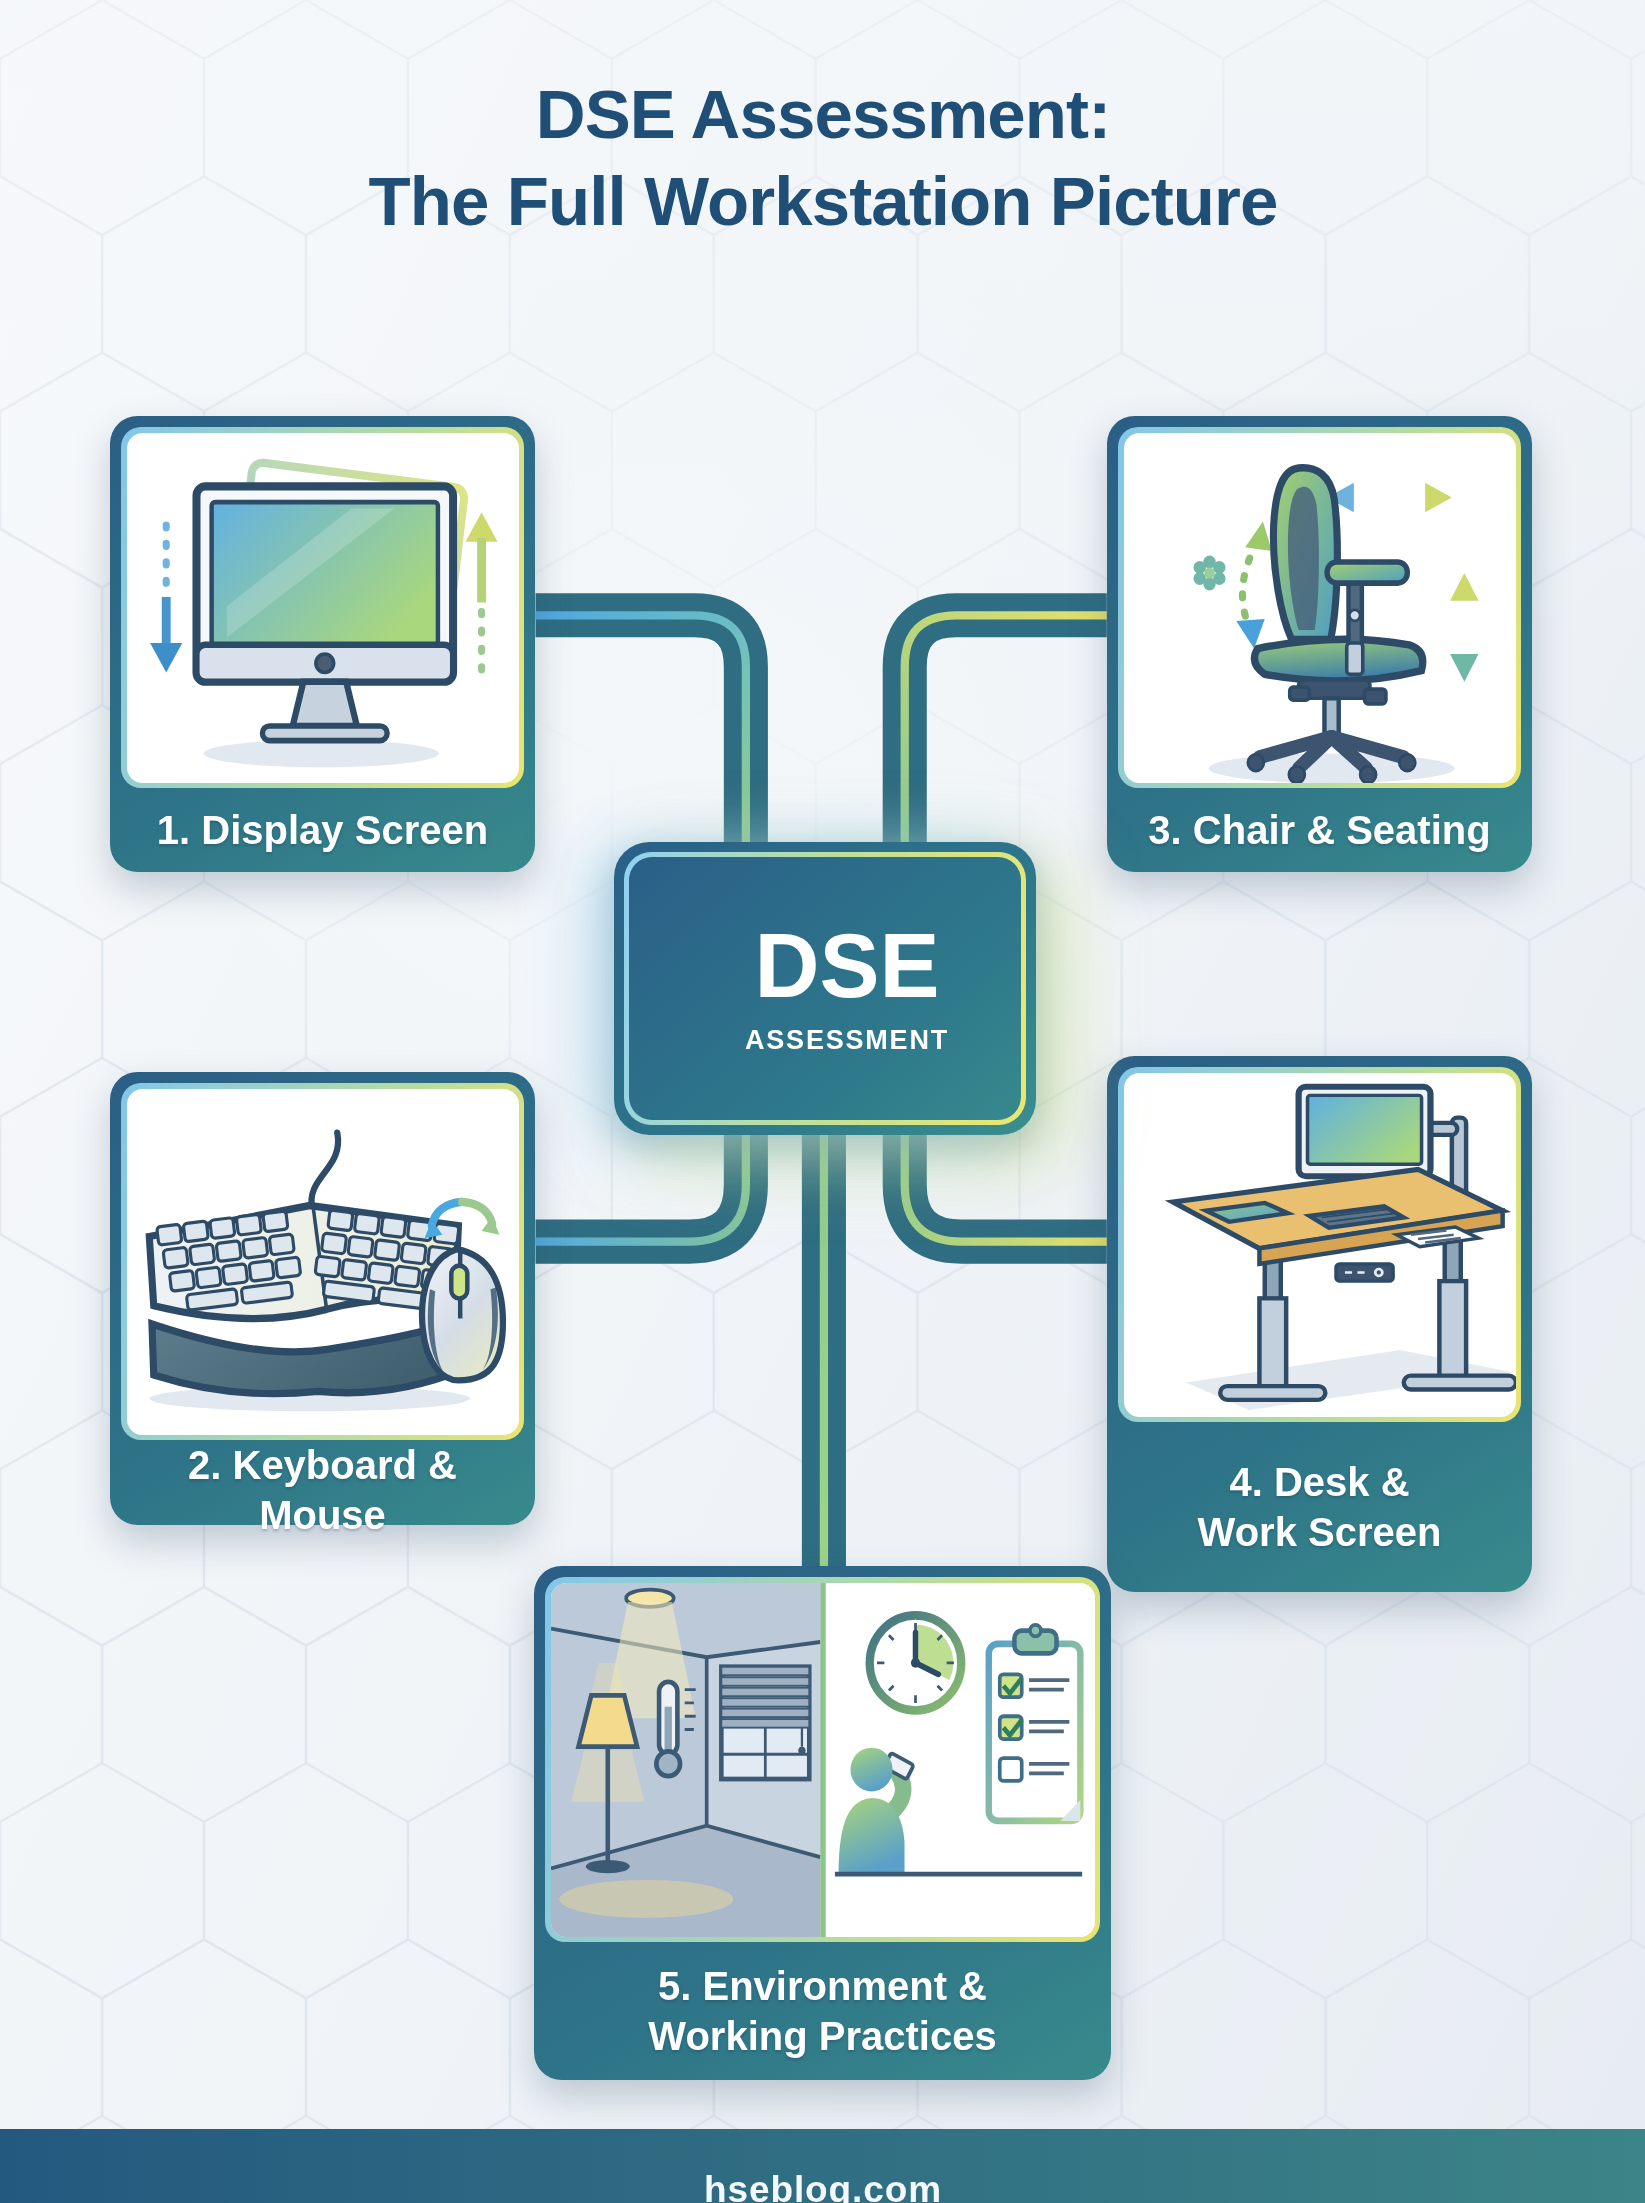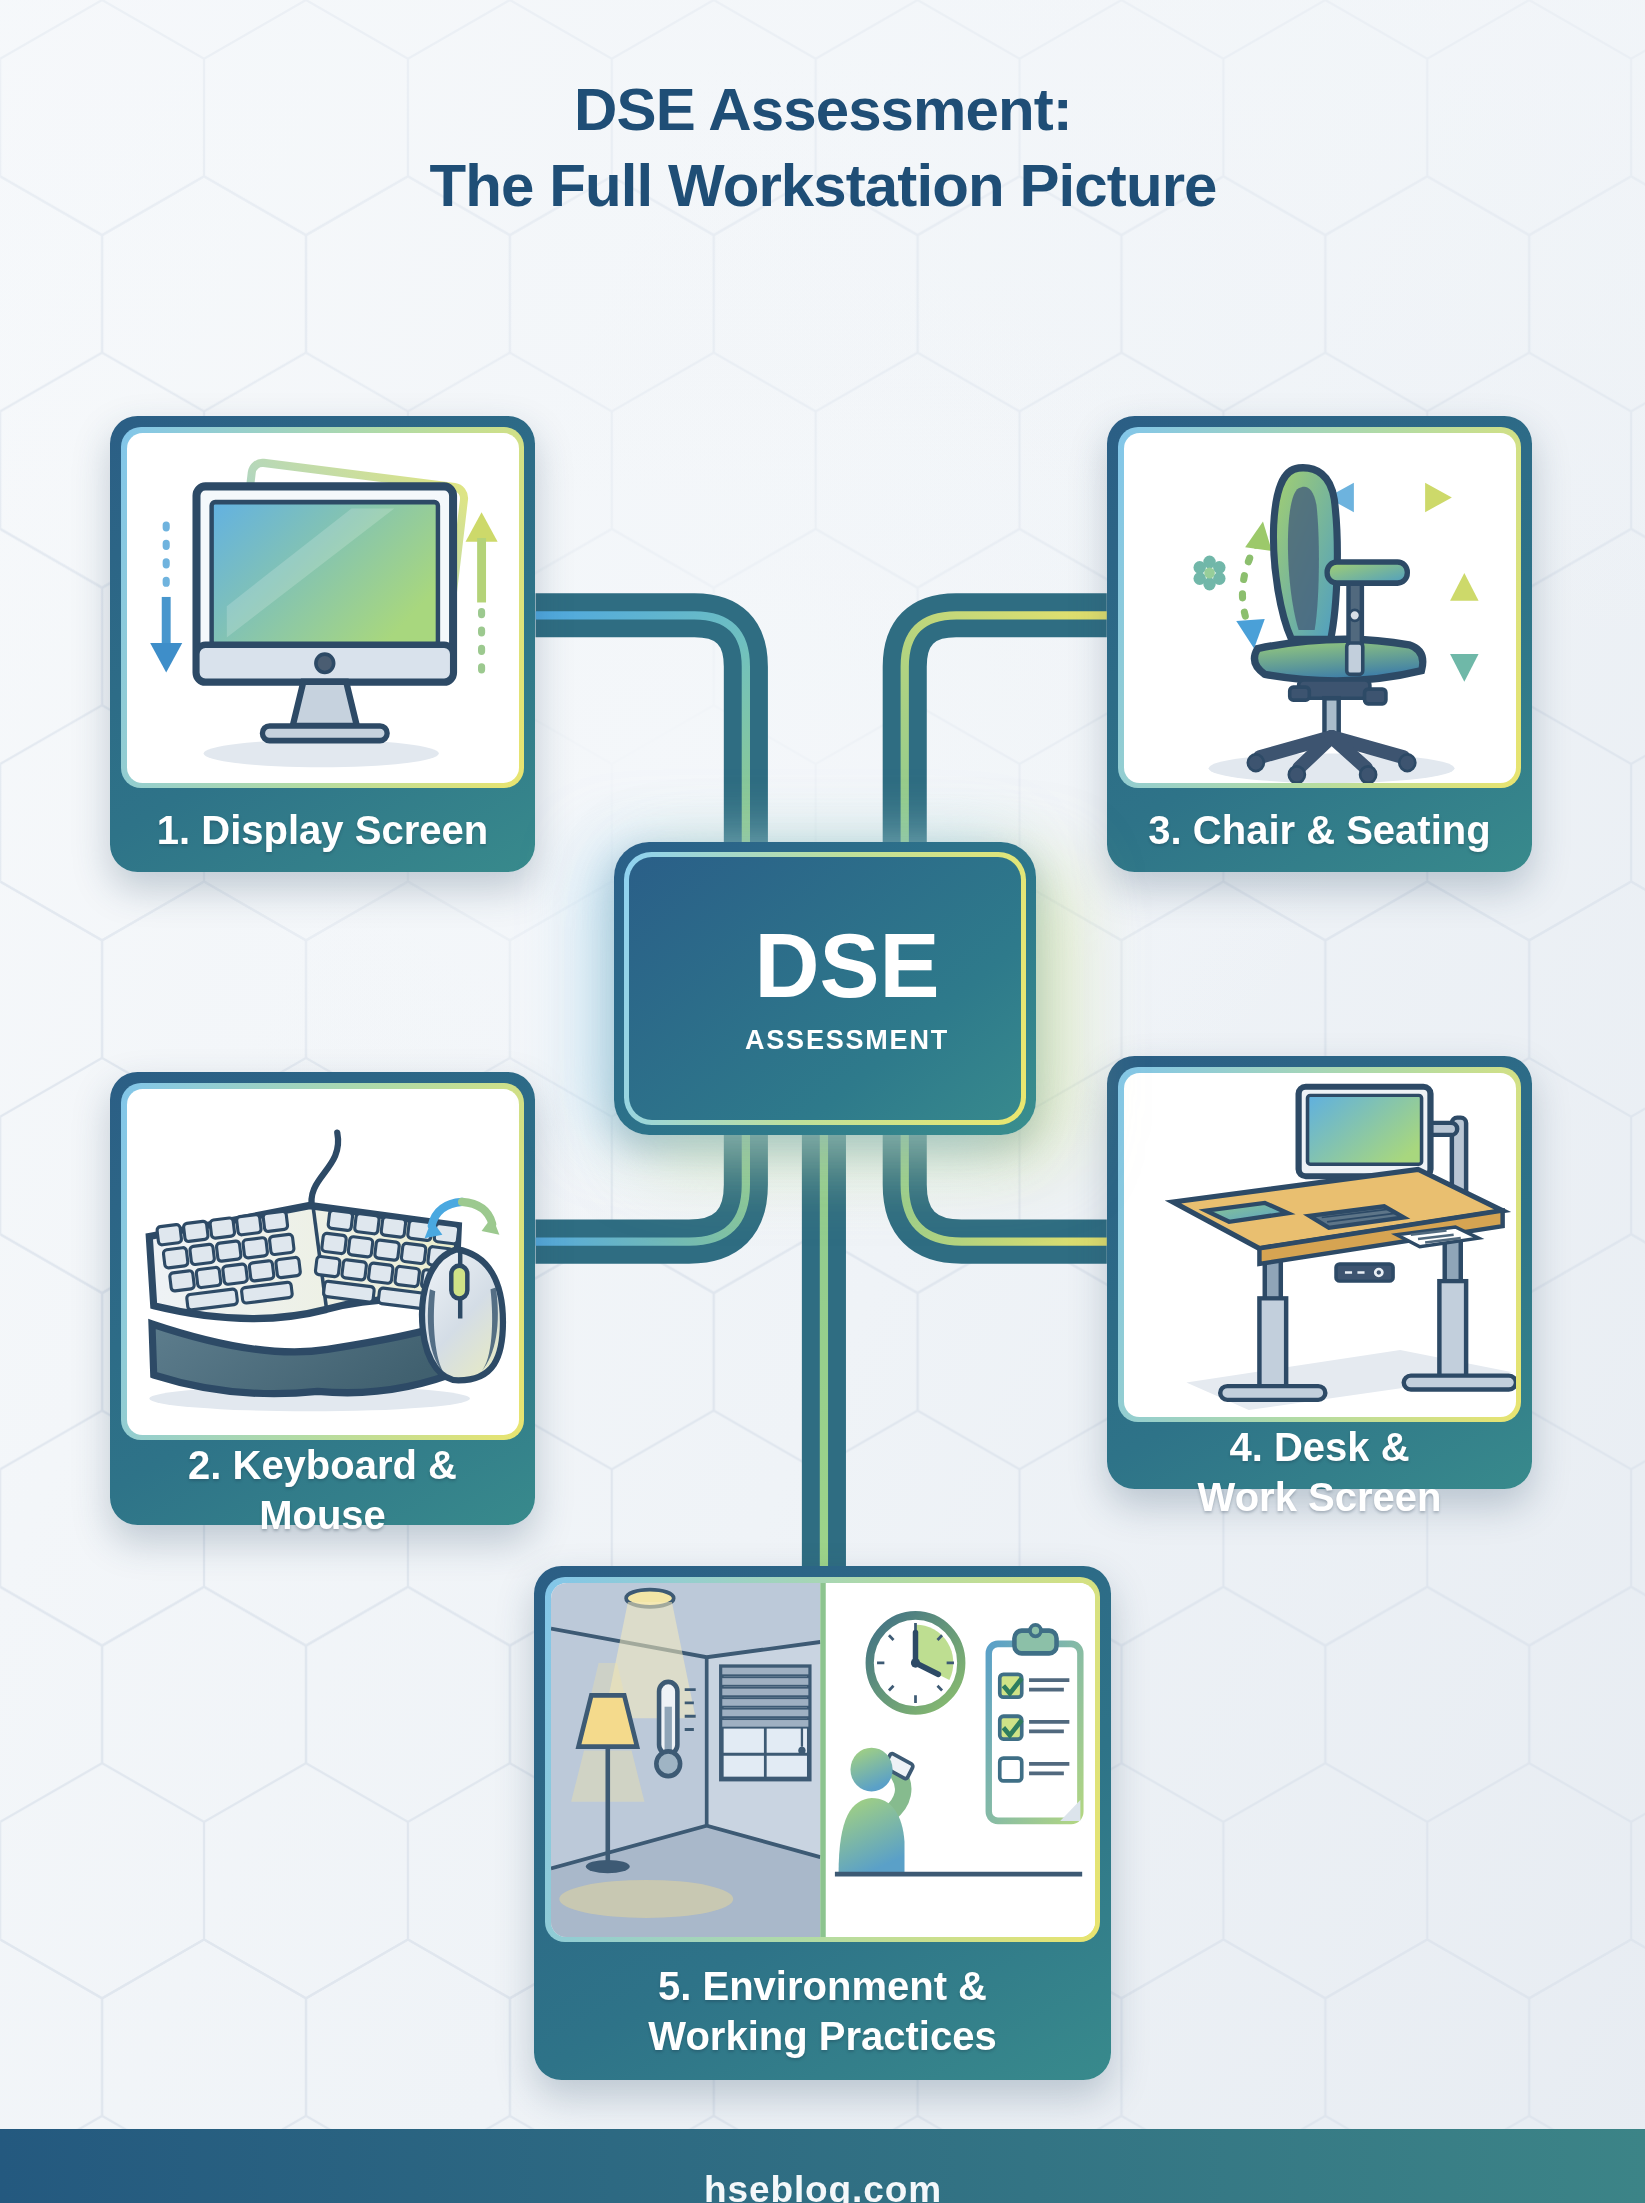--- a/index.html
+++ b/index.html
@@ -4,40 +4,40 @@
 <style>
   html,body{margin:0;padding:0;}
   body{font-family:"Liberation Sans","DejaVu Sans",sans-serif;}
   .page{position:relative;width:1646px;height:2204px;overflow:hidden;
         background:linear-gradient(115deg,#f7f9fb 0%,#eff3f7 55%,#e7ecf2 100%);}
   .hexbg{position:absolute;left:0;top:0;z-index:0;}
   .hexfade{position:absolute;inset:0;z-index:0;pointer-events:none;
         background:radial-gradient(1056px 781px at 40% 34%,rgba(244,247,250,0.95),rgba(244,247,250,0) 68%),
                    linear-gradient(180deg,rgba(244,247,250,0.55),rgba(244,247,250,0) 30%);}
   .title{position:absolute;top:72px;left:0;width:100%;text-align:center;z-index:2;
-        color:#1f4e76;font-weight:bold;font-size:60px;line-height:1.26;letter-spacing:-0.9px;}
+        color:#1f4e76;font-weight:bold;font-size:69px;line-height:1.26;letter-spacing:-0.9px;}
   .pipes{position:absolute;left:0;top:0;z-index:1;}
   .card{position:absolute;border-radius:27.5px;z-index:2;
         background:linear-gradient(150deg,#2b5e85 0%,#2e7388 60%,#388a8c 100%);
         box-shadow:0 16.5px 37px rgba(40,70,100,0.25);
         display:flex;flex-direction:column;padding:11px 11px 0 11px;box-sizing:border-box;}
   .frame{border-radius:20px;padding:5.5px;flex:0 0 auto;
         background:linear-gradient(105deg,#82c6ea 0%,#b2dba4 55%,#e9e46f 100%);}
   .art{background:#ffffff;border-radius:15.6px;overflow:hidden;height:100%;}
   .art svg{display:block;width:100%;height:100%;}
   .label{flex:1;display:flex;flex-direction:column;align-items:center;justify-content:center;
         color:#ffffff;font-weight:bold;font-size:40px;line-height:1.25;text-align:center;
         text-shadow:0 1.8px 2.8px rgba(20,40,60,0.25);padding-bottom:1px;}
   .card1{left:110px;top:416px;width:425px;height:456px;}
   .card1 .frame{height:350px;}
   .card2{left:110px;top:1056px;width:425px;height:453px;margin-top:16px;}
   .card2 .frame{height:346px;}
   .card3{left:1107px;top:416px;width:425px;height:456px;}
   .card3 .frame{height:350px;}
-  .card4{left:1107px;top:1056px;width:425px;height:433px;}
+  .card4{left:1107px;top:1056px;width:425px;height:536px;}
   .card4 .frame{height:344px;}
   .card5{left:534px;top:1566px;width:577px;height:514px;}
   .card5 .frame{height:354px;}
   .hub{position:absolute;left:614px;top:842px;width:422px;height:293px;border-radius:35px;z-index:3;
         background:linear-gradient(140deg,#2a5f88 0%,#2e7a8b 65%,#3a8f8e 100%);
         box-shadow:-23px 4.6px 64px rgba(150,205,240,0.6),27.5px 23px 73px rgba(200,220,130,0.55),0 13px 31px rgba(40,70,100,0.3);}
   .hub-ring{position:absolute;inset:10px;border-radius:27.5px;
         background:linear-gradient(100deg,#8ed2f2,#bfe09a,#ebe76e);}
   .hub-core{position:absolute;inset:14.7px;border-radius:23px;
         background:linear-gradient(140deg,#2a5f88,#2e7a8b 70%,#37898d);

